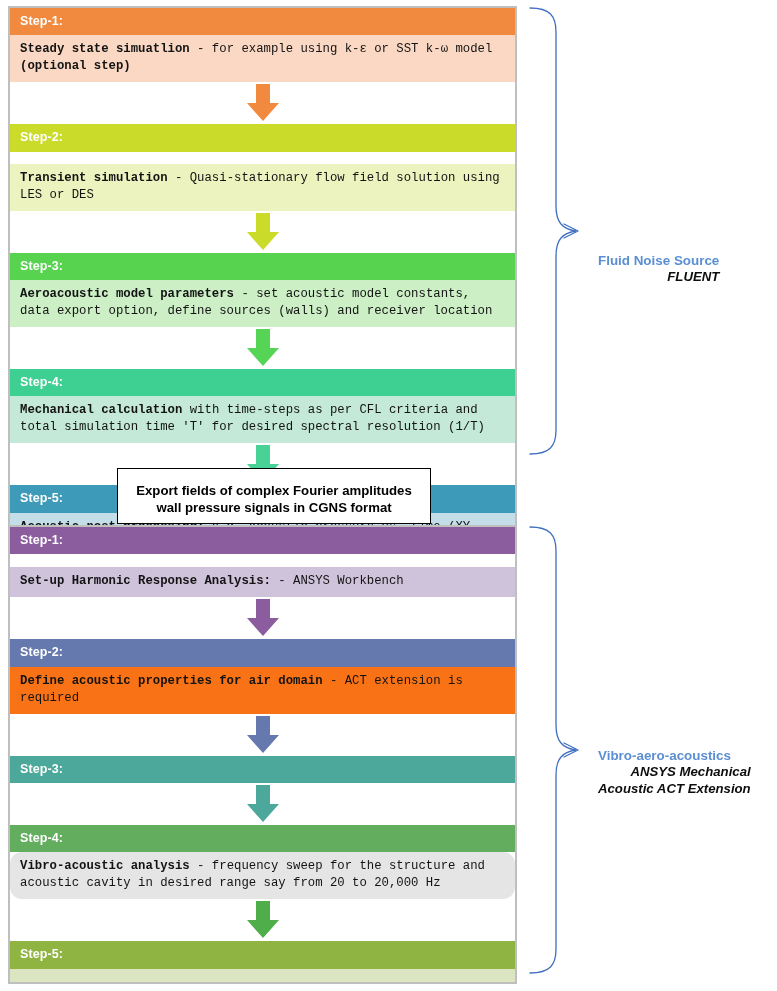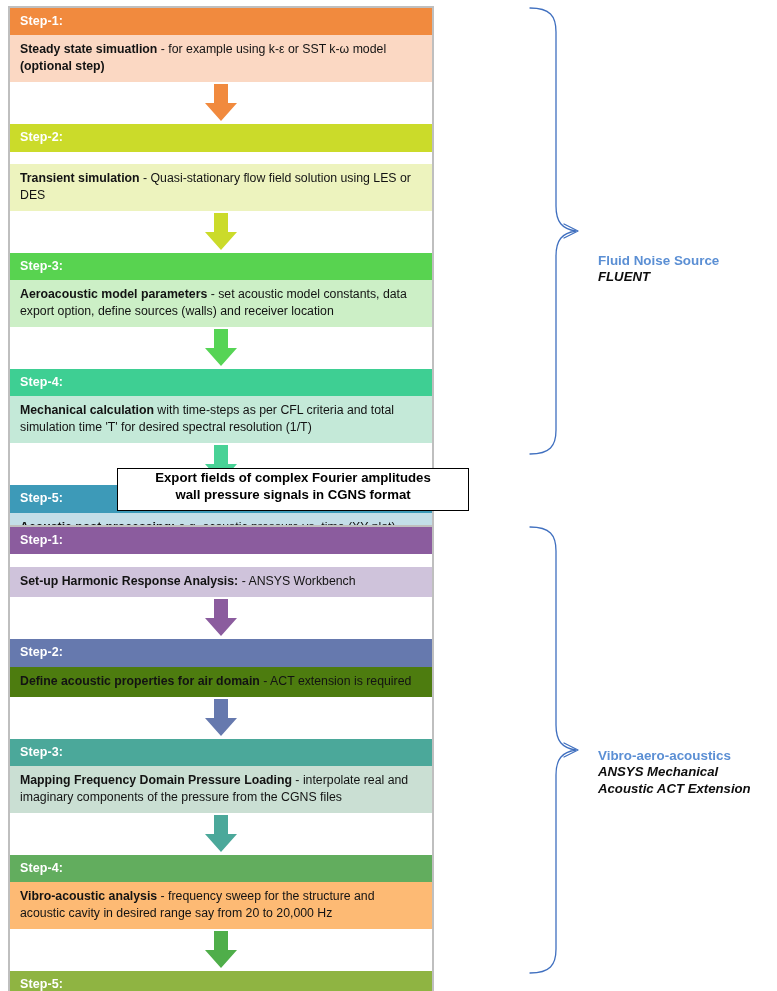--- a/index.html
+++ b/index.html
@@ -12,21 +12,21 @@
     height: 991px;
     font-family: "Liberation Sans", sans-serif;
     position: relative;
     overflow: hidden;
   }
 
   
   .flow {
     position: absolute;
     left: 8px;
-    width: 426px;
+    width: 509px;
     border: 2px solid #bfbfbf;
     box-sizing: border-box;
     background: #ffffff;
   }
   #flow-top  { top: 6px; }
   #flow-bot  { top: 525px; }
 
   .step { position: relative; }
 
   .step-head {
@@ -35,20 +35,21 @@
     color: #ffffff;
     padding: 6px 10px 7px 10px;
     line-height: 1.15;
     letter-spacing: .1px;
   }
   .step-body {
     font-size: 12.3px;
     color: #131313;
     padding: 6px 10px 7px 10px;
     line-height: 1.38;
+    font-family: Liberation Mono, monospace;
   }
   .step-body b { font-weight: bold; }
 
   
   .connector {
     height: 42px;
     background: #ffffff;
     position: relative;
   }
   .arrow {
@@ -59,30 +60,30 @@
     width: 40px;
     height: 40px;
   }
   .arrow svg { display: block; width: 40px; height: 40px; }
 
   
   #export-note {
     position: absolute;
     left: 117px;
     top: 468px;
-    width: 352px;
+    width: 314px;
     box-sizing: border-box;
     border: 1.6px solid #000000;
     background: #ffffff;
     text-align: center;
     font-size: 13.2px;
     font-weight: bold;
     color: #000000;
     line-height: 1.32;
-    padding: 0 4px 6px 4px;
+    padding: 13px 4px 6px 4px;
   }
 
   
   .brace {
     position: absolute;
     left: 524px;
   }
   .brace svg { display: block; }
 
   .side-label {
@@ -96,20 +97,21 @@
     font-weight: bold;
     color: #5B8FD4;
     white-space: nowrap;
   }
   .side-sub {
     font-size: 13.2px;
     font-weight: bold;
     font-style: italic;
     color: #0d0d0d;
     white-space: nowrap;
+    text-align: right;
   }
   #label-top { top: 220px; }
   #label-bot { top: 715px; }
 </style>
 </head>
 <body>
 
 <div class="flow" id="flow-top">
     <div class="step">
       <div class="step-head" style="background: rgb(241, 138, 62);">Step-1:</div>
@@ -168,43 +170,42 @@
     </div>
     <div class="connector">
       <div class="arrow">
         <svg viewBox="0 0 40 40" xmlns="http://www.w3.org/2000/svg">
           <path d="M13 1 L27 1 L27 20 L36 20 L20 38 L4 20 L13 20 Z" fill="#8B5C9E"></path>
         </svg>
       </div>
     </div>
     <div class="step">
       <div class="step-head" style="background: rgb(102, 121, 174);">Step-2:</div>
-      <div class="step-body" style="background: #4d7c0f;"><b>Define acoustic properties  for air domain</b><span> - ACT extension is required</span></div>
+      <div class="step-body" style="background: #f97316;"><b>Define acoustic properties  for air domain</b><span> - ACT extension is required</span></div>
     </div>
     <div class="connector">
       <div class="arrow">
         <svg viewBox="0 0 40 40" xmlns="http://www.w3.org/2000/svg">
           <path d="M13 1 L27 1 L27 20 L36 20 L20 38 L4 20 L13 20 Z" fill="#6679AE"></path>
         </svg>
       </div>
     </div>
     <div class="step">
       <div class="step-head" style="background: rgb(75, 168, 154);">Step-3:</div>
-      <div class="step-body" style="background: rgb(202, 223, 211);"><b>Mapping Frequency Domain Pressure Loading</b><span> - interpolate real and imaginary components of the pressure from the CGNS files</span></div>
     </div>
     <div class="connector">
       <div class="arrow">
         <svg viewBox="0 0 40 40" xmlns="http://www.w3.org/2000/svg">
           <path d="M13 1 L27 1 L27 20 L36 20 L20 38 L4 20 L13 20 Z" fill="#4BA89A"></path>
         </svg>
       </div>
     </div>
     <div class="step">
       <div class="step-head" style="background: rgb(98, 173, 94);">Step-4:</div>
-      <div class="step-body" style="background: #fdba74;"><b>Vibro-acoustic analysis</b><span> - frequency sweep for the structure and  acoustic cavity in desired range say from 20  to 20,000  Hz</span></div>
+      <div class="step-body" style="background: #e5e5e5; border-radius: 12px;"><b>Vibro-acoustic analysis</b><span> - frequency sweep for the structure and  acoustic cavity in desired range say from 20  to 20,000  Hz</span></div>
     </div>
     <div class="connector">
       <div class="arrow">
         <svg viewBox="0 0 40 40" xmlns="http://www.w3.org/2000/svg">
           <path d="M13 1 L27 1 L27 20 L36 20 L20 38 L4 20 L13 20 Z" fill="#4FAE4A"></path>
         </svg>
       </div>
     </div>
     <div class="step">
       <div class="step-head" style="background: rgb(143, 180, 66);">Step-5:</div>

